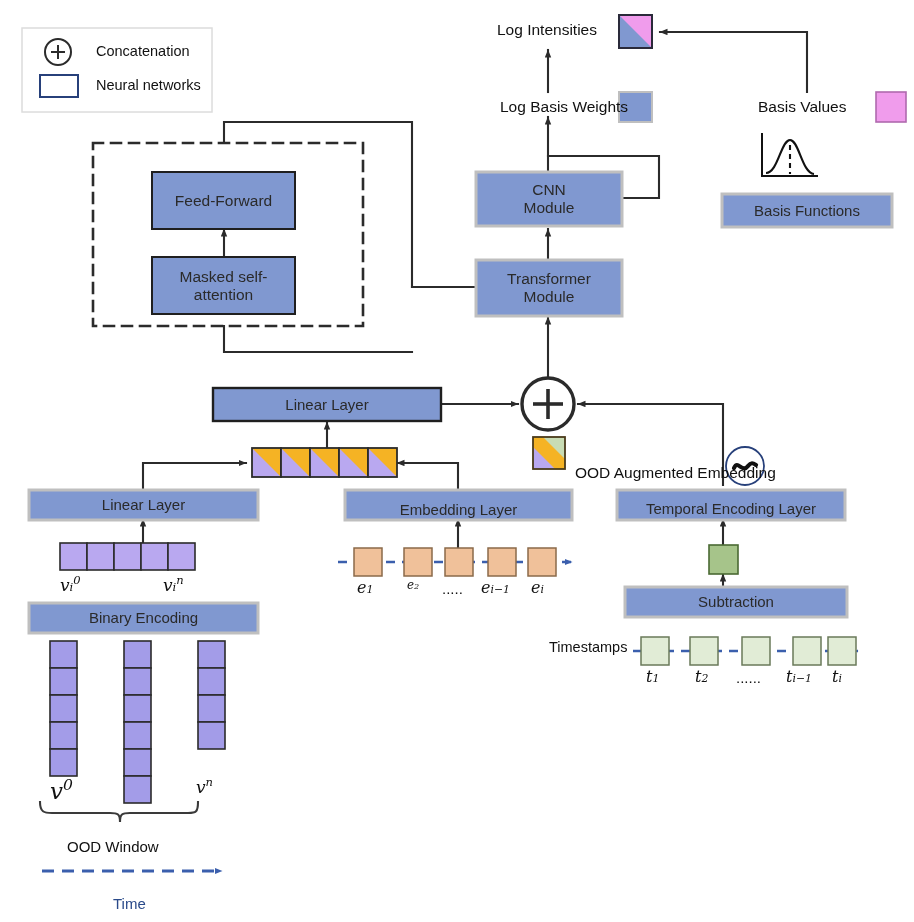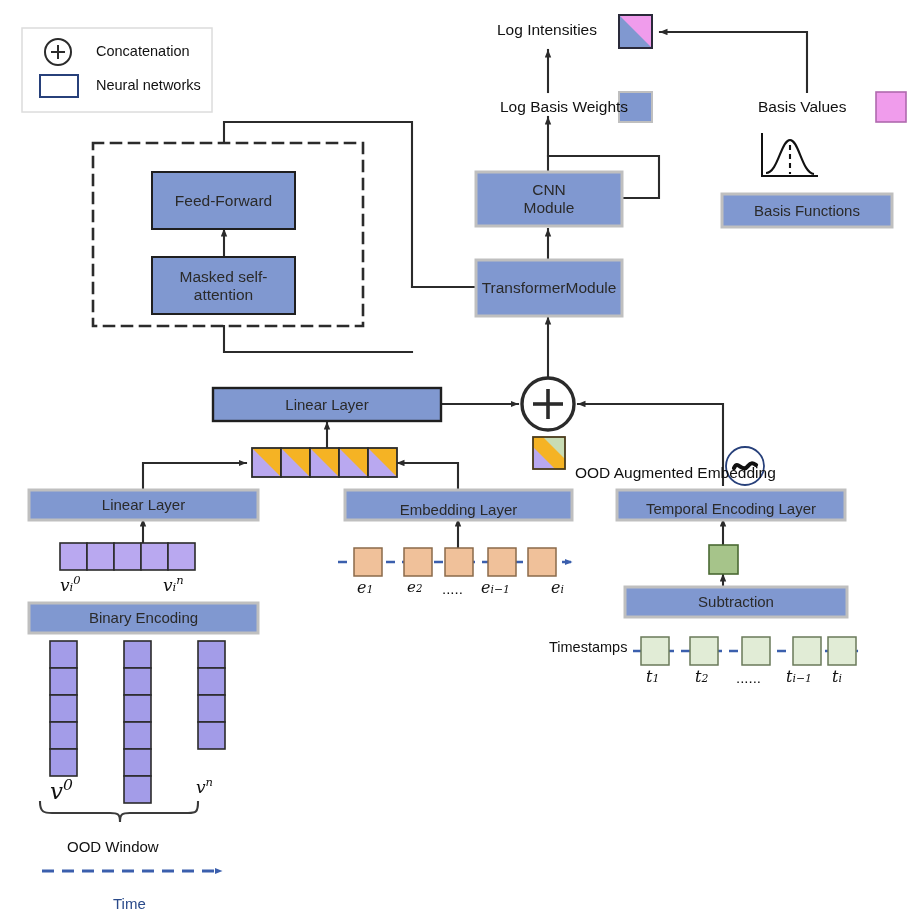--- a/index.html
+++ b/index.html
@@ -213,21 +213,21 @@
     <span>attention</span>
   </div>
 
   <div class="boxlabel" style="left:152px;top:172px;width:143px;height:57px;font-size:15.5px;">Feed-Forward</div>
 
   <div class="boxlabel" style="left:476px;top:172px;width:146px;height:54px;font-size:15.5px;flex-direction:column;">
     <span>CNN</span>
     <span>Module</span>
   </div>
 
-  <div class="boxlabel" style="left:476px;top:260px;width:146px;height:56px;font-size:15.5px;flex-direction:row;">
+  <div class="boxlabel" style="left:476px;top:260px;width:146px;height:56px;font-size:15.5px;flex-direction:column;">
     <span>Transformer</span>
     <span>Module</span>
   </div>
 
   <div class="boxlabel" style="left:722px;top:194px;width:170px;height:33px;font-size:15px;">Basis Functions</div>
 
   <div class="boxlabel" style="left:213px;top:388px;width:228px;height:33px;font-size:15px;">Linear Layer</div>
 
   <div class="boxlabel" style="left:29px;top:490px;width:229px;height:30px;font-size:15px;">Linear Layer</div>
 
@@ -247,24 +247,24 @@
   <div class="txt" style="left:113px;top:895px;font-size:15px;color:#2a4a8a;">Time</div>
   <div class="txt" style="left:549px;top:639px;font-size:14.5px;">Timestamps</div>
 
   <div class="mathlbl" style="left:60px;top:573px;font-size:17px;">v<span class="sub" style="font-style:italic;">i</span><span class="sup">0</span></div>
   <div class="mathlbl" style="left:163px;top:573px;font-size:17px;">v<span class="sub" style="font-style:italic;">i</span><span class="sup">n</span></div>
 
   <div class="mathlbl" style="left:50px;top:775px;font-size:23px;">v<span class="sup">0</span></div>
   <div class="mathlbl" style="left:196px;top:775px;font-size:17px;">v<span class="sup">n</span></div>
 
   <div class="mathlbl" style="left:357px;top:578px;font-size:16px;">e<span class="sub">1</span></div>
-  <div class="mathlbl" style="left:407px;top:578px;font-size:15px;">e<span class="sub">2</span></div>
+  <div class="mathlbl" style="left:407px;top:578px;font-size:12px;">e<span class="sub">2</span></div>
   <div class="txt" style="left:442px;top:580px;font-size:15px;">.....</div>
   <div class="mathlbl" style="left:481px;top:578px;font-size:16px;">e<span class="sub">i−1</span></div>
-  <div class="mathlbl" style="left:531px;top:578px;font-size:16px;margin-left:20px;">e<span class="sub">i</span></div>
+  <div class="mathlbl" style="left:531px;top:578px;font-size:16px;">e<span class="sub">i</span></div>
 
   <div class="mathlbl" style="left:646px;top:667px;font-size:16px;">t<span class="sub">1</span></div>
   <div class="mathlbl" style="left:695px;top:667px;font-size:16px;">t<span class="sub">2</span></div>
   <div class="txt" style="left:736px;top:669px;font-size:15px;">......</div>
   <div class="mathlbl" style="left:786px;top:667px;font-size:16px;">t<span class="sub">i−1</span></div>
   <div class="mathlbl" style="left:832px;top:667px;font-size:16px;">t<span class="sub">i</span></div>
 
 </div>
 
 </body></html>

